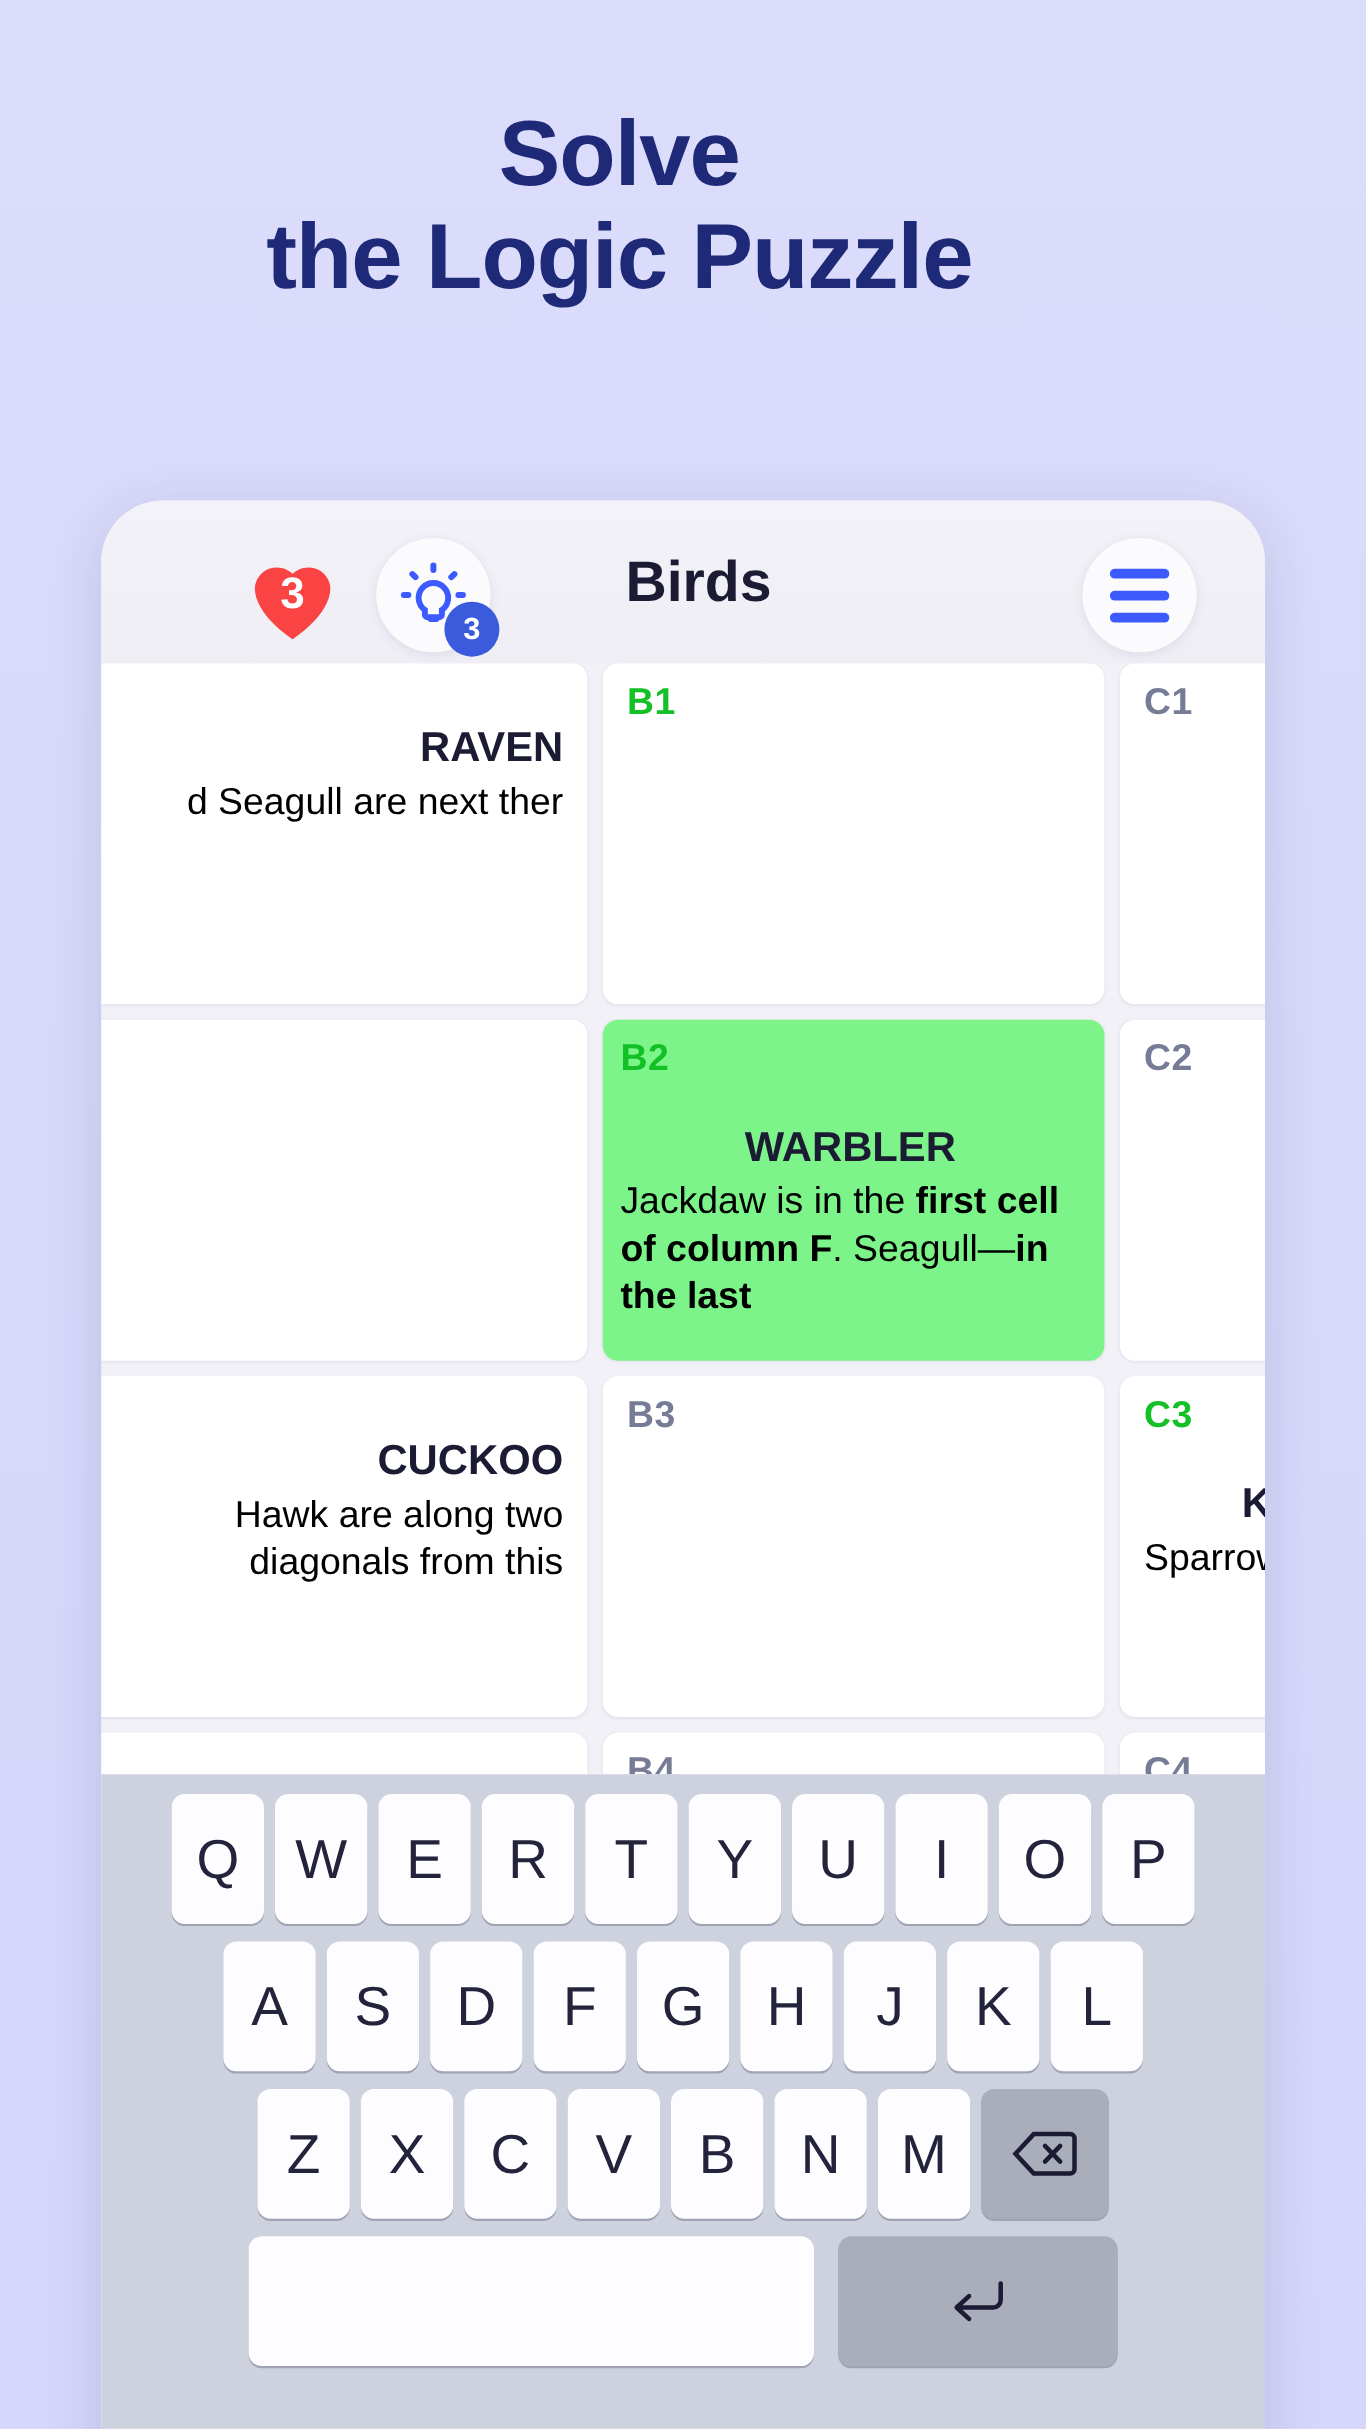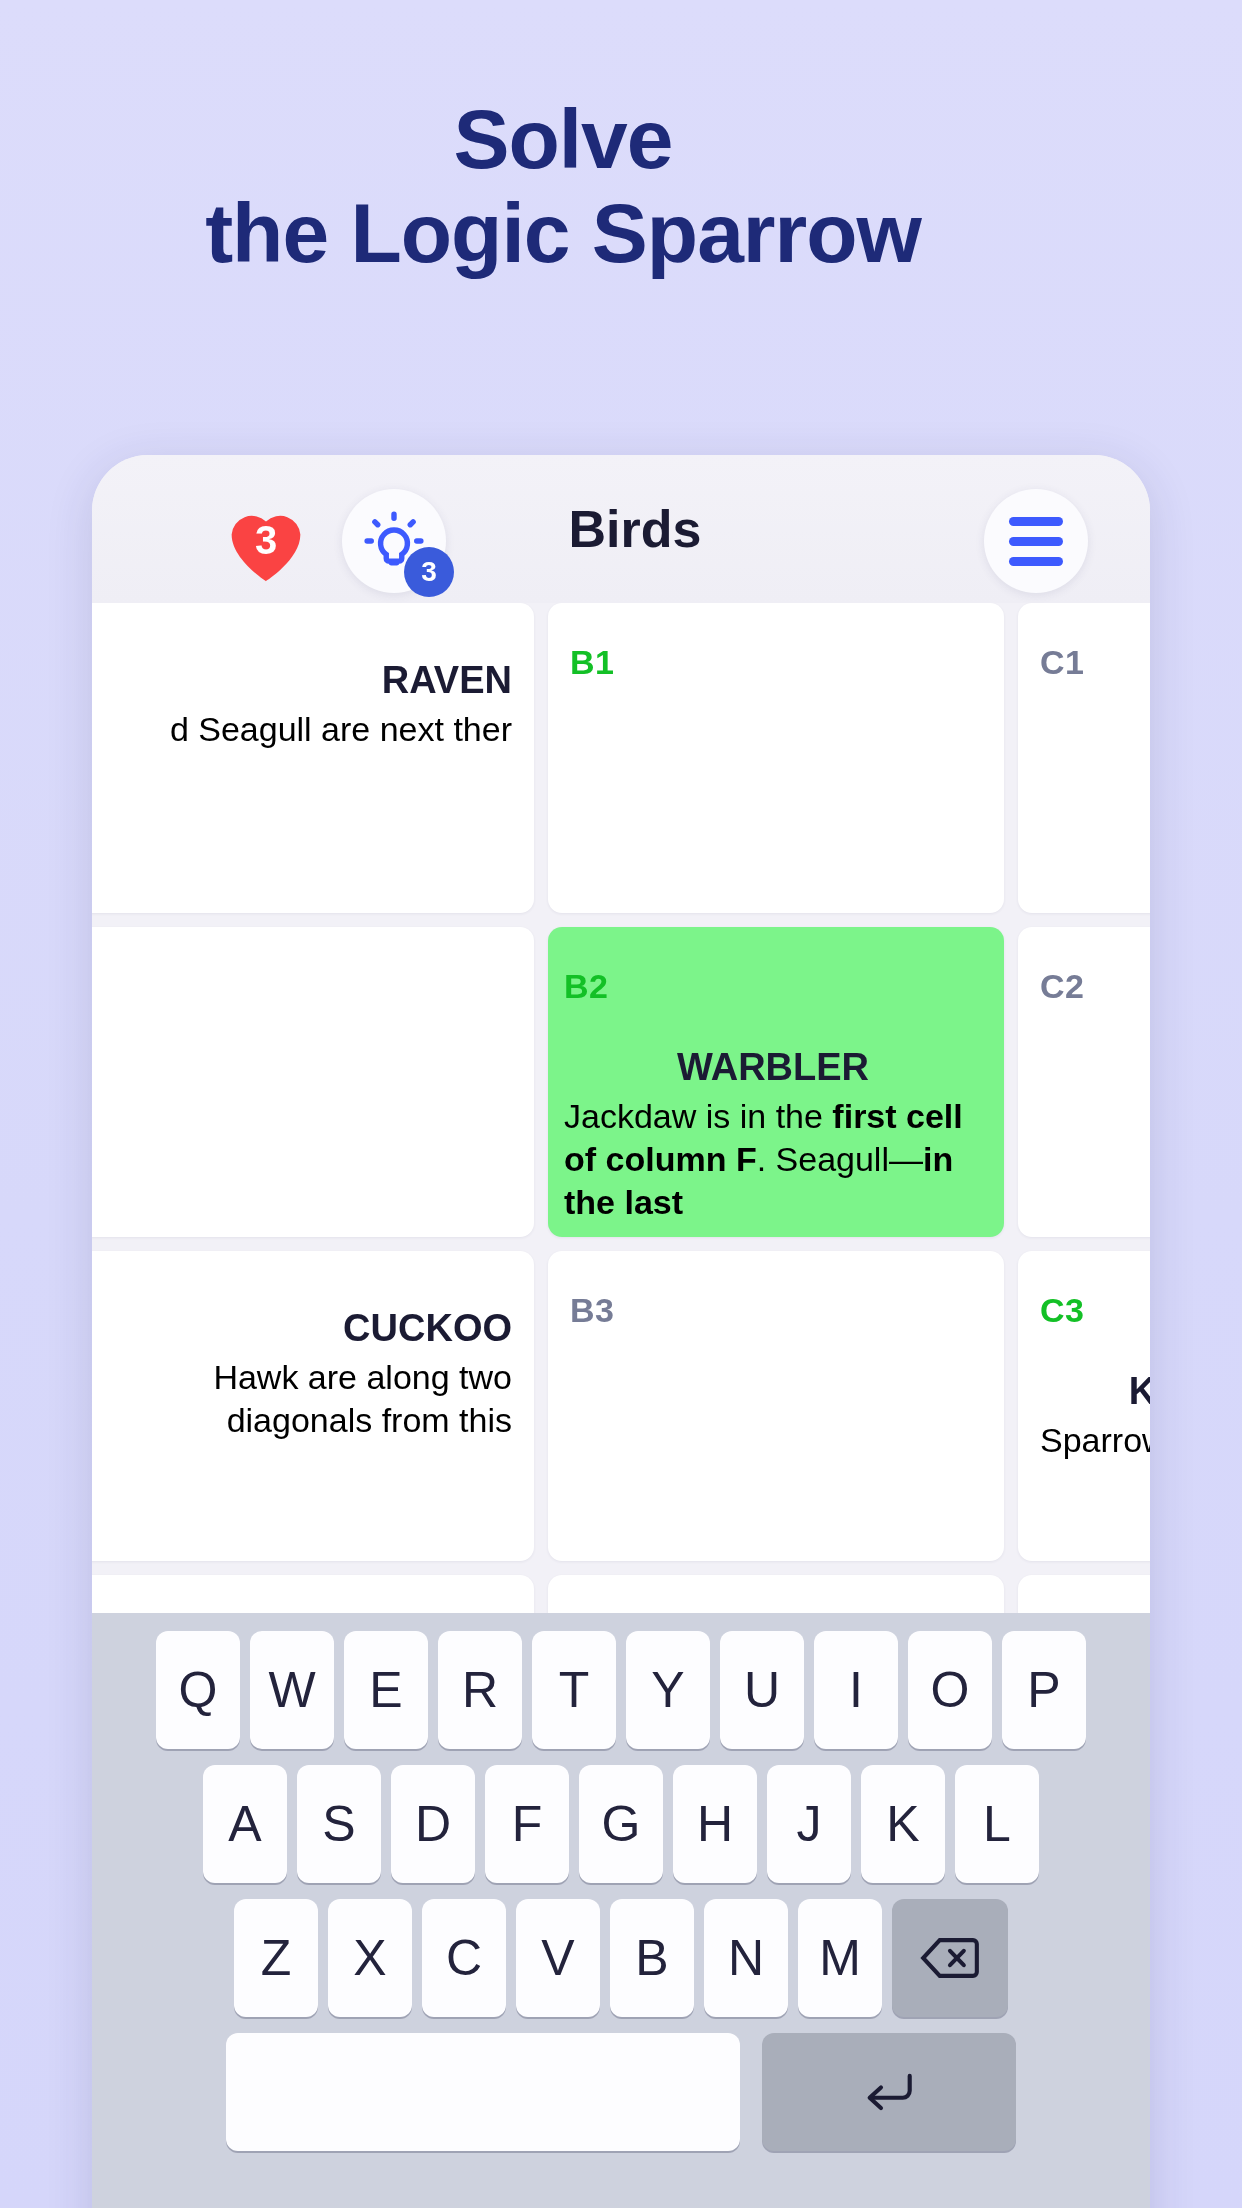--- a/index.html
+++ b/index.html
@@ -108,21 +108,20 @@
     background:#fff;
     border-radius:14px;
     padding:16px 22px;
     overflow:hidden;
     box-shadow:0 1px 3px rgba(40,40,90,.07);
   }
   .cell.solved { background:#7cf48a;padding-left:16px; }
   .cell .lbl {
     font-size:34px; font-weight:bold; color:#767c96;
     letter-spacing:.5px;
-    margin-top:24px;
   }
   .cell.green-lbl .lbl { color:#13c026; }
   .cell .word {
     text-align:center;
     font-size:38px; font-weight:bold;
     color:#1b1b33;
     margin-top:40px;
     white-space:nowrap;
   }
   .cell .clue {
@@ -162,21 +161,21 @@
   .key svg { width:62px; height:46px; }
   .krow.r4 { gap:22px; }
 </style>
 </head>
 <body>
 
 <div id="root">
 
   <div class="headline">
     <span>Solve</span>
-    <span class="l2">the Logic Sparrow</span>
+    <span class="l2">the Logic Puzzle</span>
   </div>
 
   <div class="phone">
 
     <div class="appbar">
 
       <div class="heart">
         <svg viewBox="0 0 24 22">
           <path d="M12 21s-9-5.7-9-12.2A5.3 5.3 0 0 1 12 5.4 5.3 5.3 0 0 1 21 8.8C21 15.3 12 21 12 21z" fill="#fa4343"></path>
         </svg>

